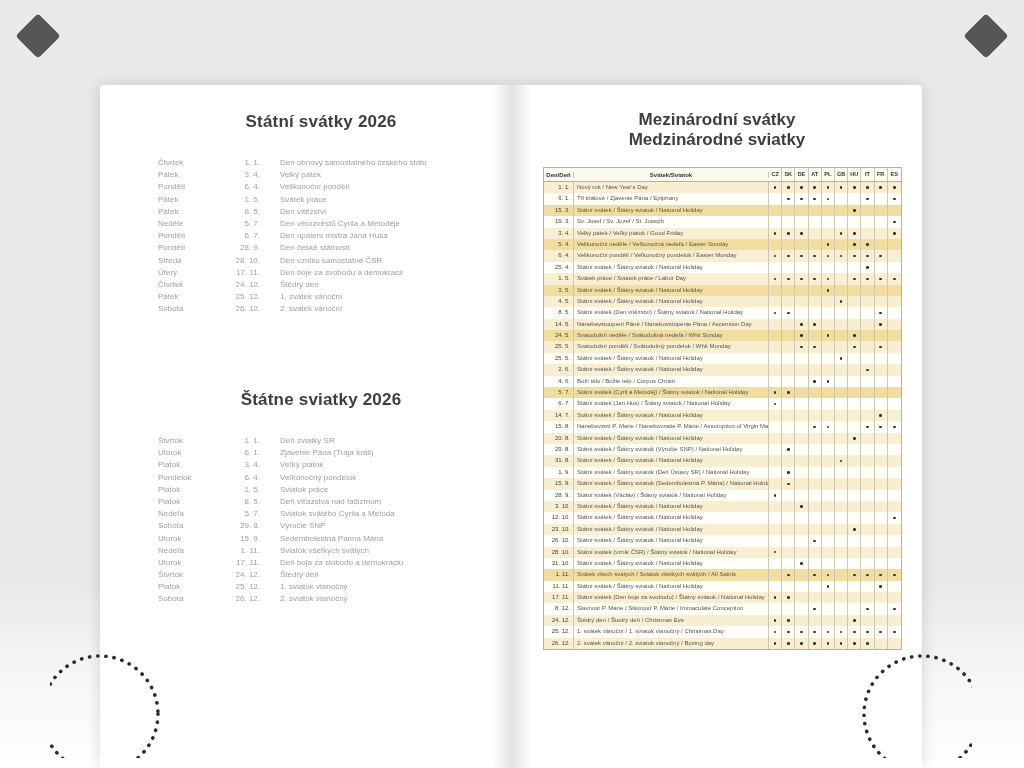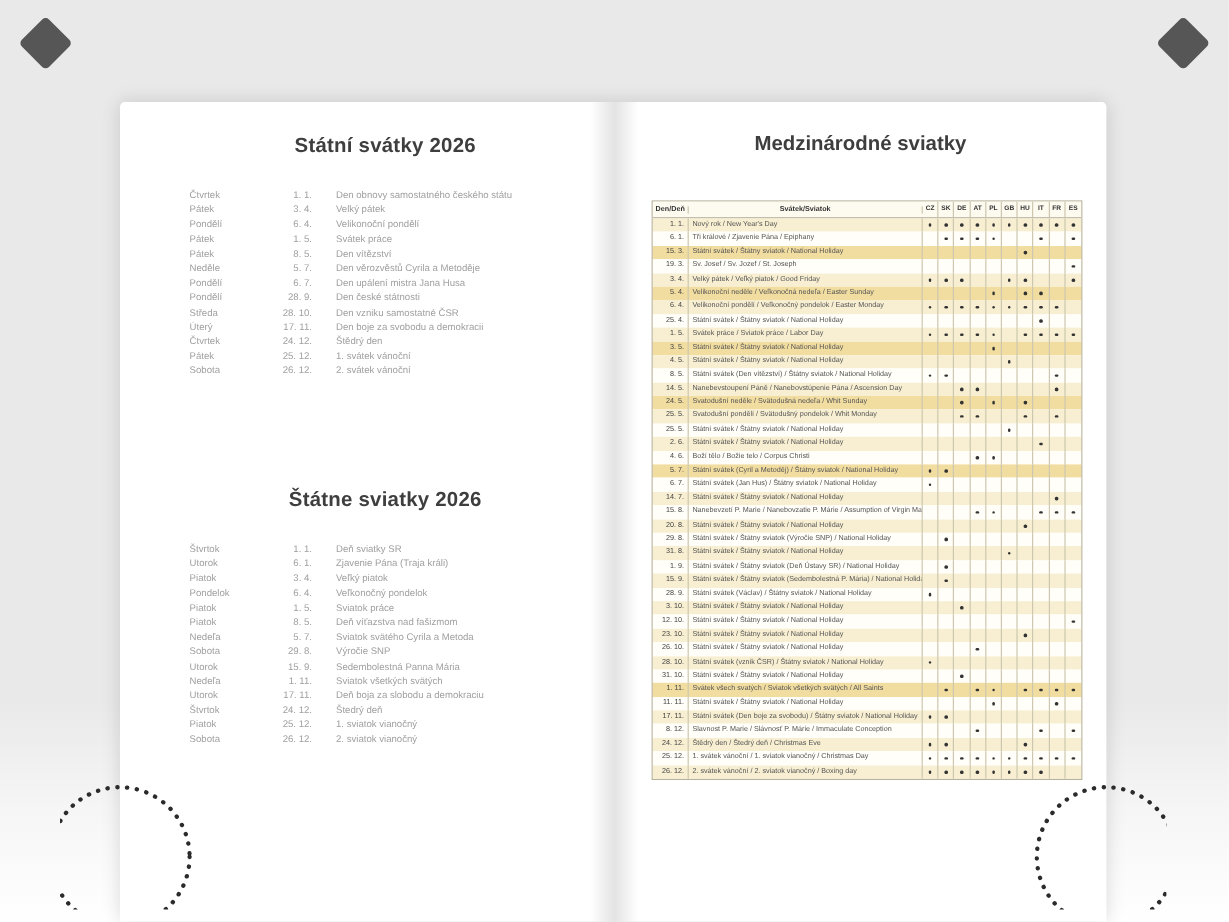--- a/index.html
+++ b/index.html
@@ -17,21 +17,21 @@
   .gutter{position:absolute;left:392px;top:0;width:40px;height:100%;
     background:linear-gradient(to right,rgba(0,0,0,0) 0%,rgba(0,0,0,0.11) 50%,rgba(0,0,0,0) 100%);pointer-events:none;}
   .page{position:absolute;top:0;height:100%;}
   .page.left{left:0;width:412px;}
   .page.right{left:412px;width:410px;}
 
   
   .ltitle{margin-top:0;text-align:center;font-size:17px;font-weight:bold;color:#3e3e3e;letter-spacing:.2px;padding-left:30px;}
   .sec{position:absolute;left:0;right:0;}
   .sec1{top:27px;}
-  .sec2{top:322px;}
+  .sec2{top:305px;}
   .hlist{margin-top:25px;padding-left:58px;}
   .hrow{display:flex;height:12.2px;line-height:12.2px;font-size:8px;color:#a0a0a0;}
   .hrow .wd{width:56px;}
   .hrow .dt{width:46px;text-align:right;}
   .hrow .nm{margin-left:20px;flex:1;white-space:nowrap;}
 
   
   .rtitle{margin-top:25px;text-align:center;font-size:17px;font-weight:bold;color:#3e3e3e;line-height:20px;}
   .tbl{position:absolute;top:82px;left:31px;width:357px;border:1px solid #b6b19c;background:#fffef8;box-sizing:content-box;}
   .thead{display:flex;height:13px;align-items:center;border-bottom:1px solid #b6b19c;
@@ -203,20 +203,21 @@
               <span class="wd">Sobota</span>
               <span class="dt">26. 12.</span>
               <span class="nm">2. sviatok vianočný</span>
             </div>
           </div>
       </div>
     </div>
 
     <div class="page right">
       <div class="rtitle">
+        <div>Mezinárodní svátky</div>
         <div>Medzinárodné sviatky</div>
       </div>
       <div class="tbl">
         <div class="thead">
           <div class="h-day">Den/Deň</div>
           <div class="h-name">Svátek/Sviatok</div>
           <div class="h-cc">
               <div class="hcc">CZ</div>
               <div class="hcc">SK</div>
               <div class="hcc">DE</div>

